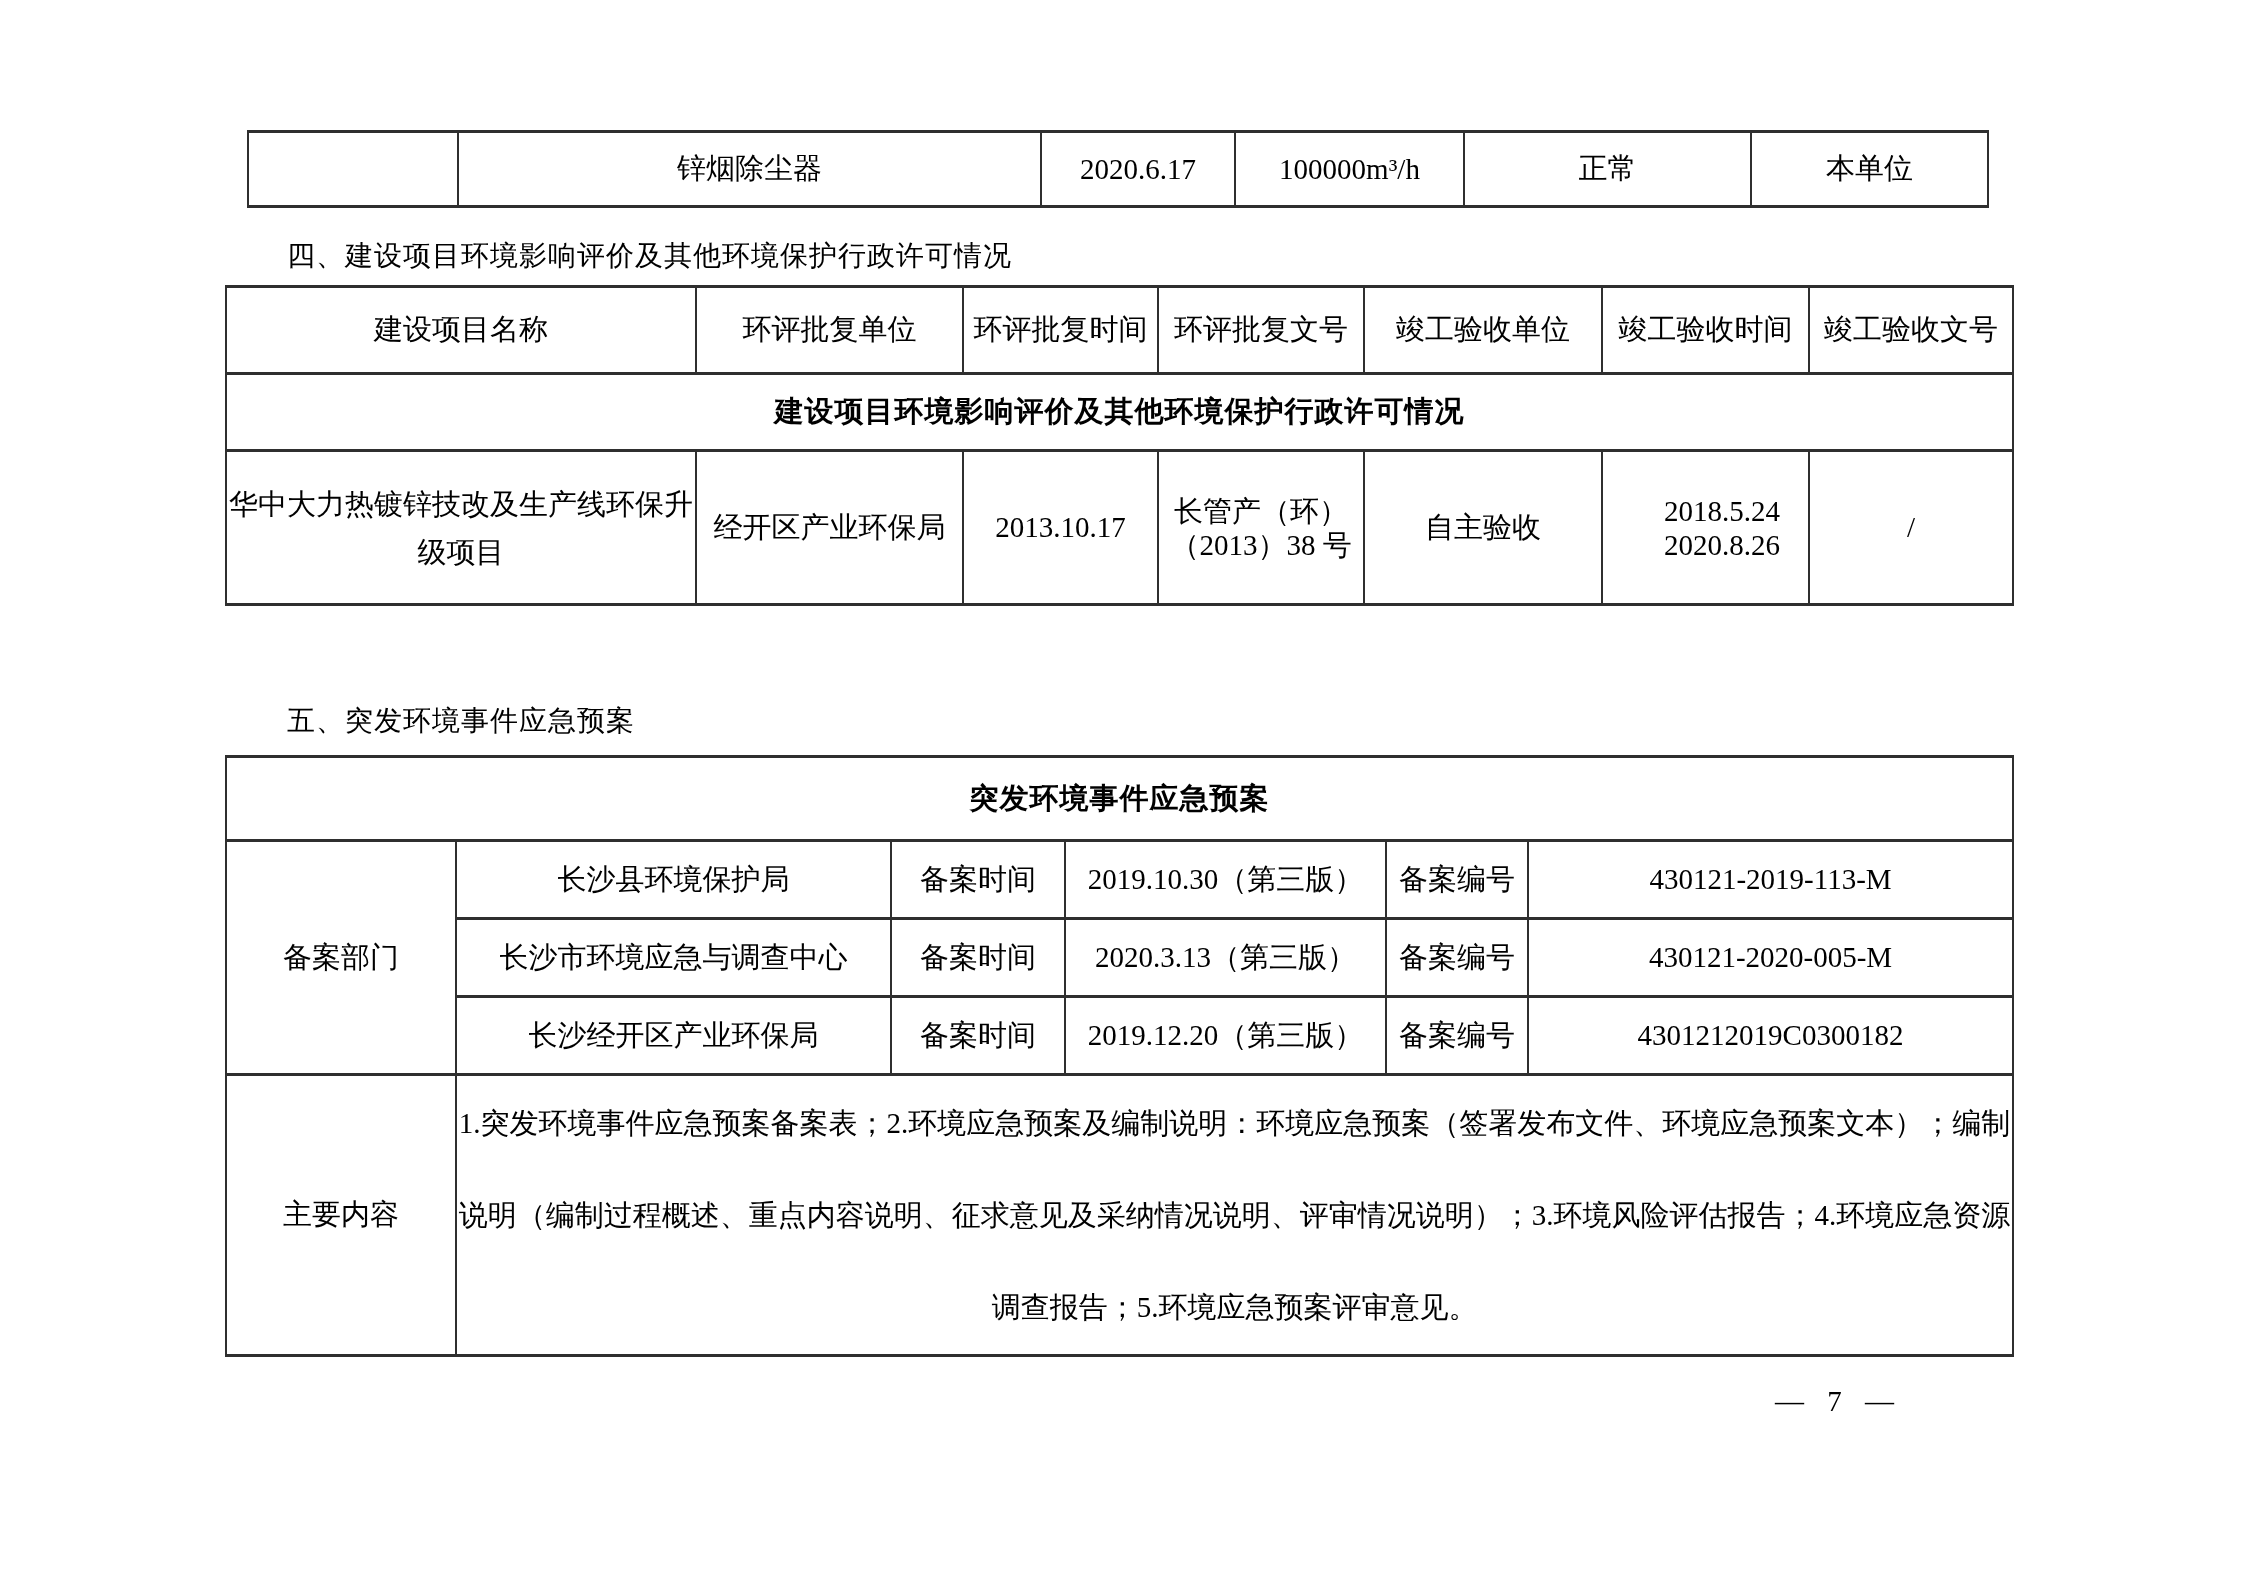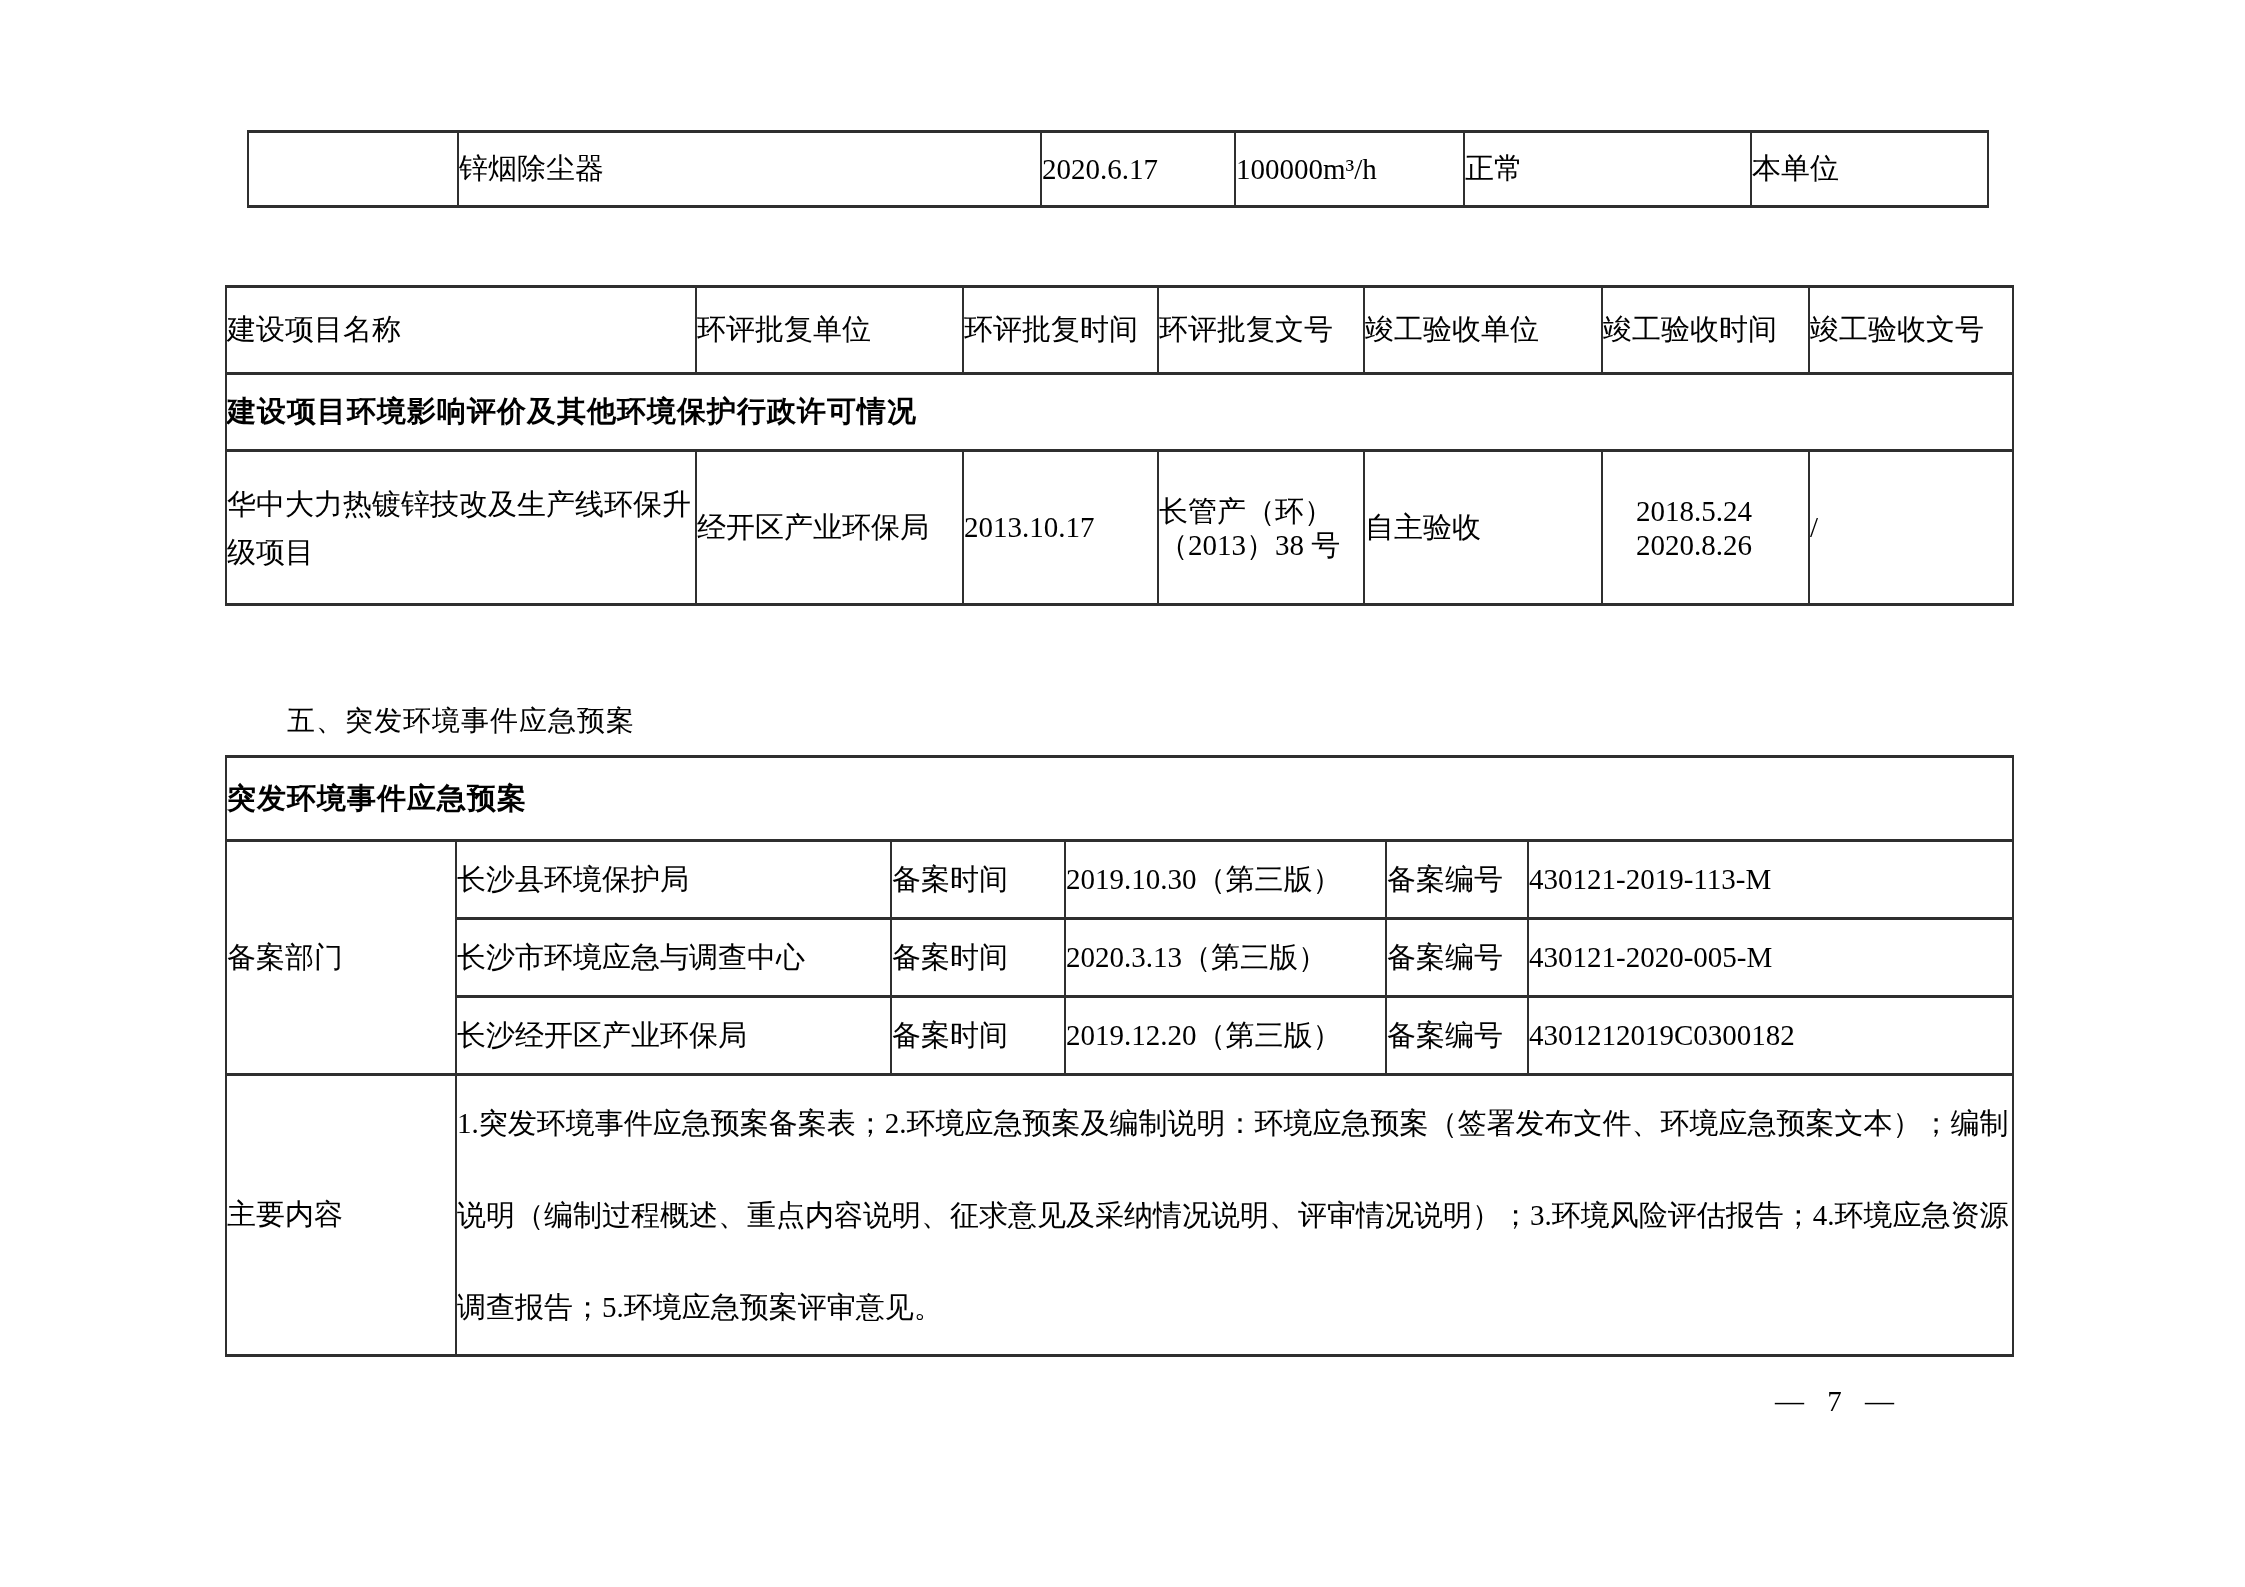--- a/index.html
+++ b/index.html
@@ -16,21 +16,21 @@
     position:absolute;
     border-collapse:collapse;
     table-layout:fixed;
     background:#ffffff;
   }
   table.tbl td{
     border-left:2px solid #2f2f2f;
     border-right:2px solid #2f2f2f;
     border-top:3px solid #2f2f2f;
     border-bottom:3px solid #2f2f2f;
-    text-align:left;
+    text-align:center;
     vertical-align:middle;
     font-size:29px;
     padding:0;
     overflow:hidden;
   }
   .title-cell{
     font-weight:bold;
     font-size:30px;
     letter-spacing:1px;
   }
@@ -89,20 +89,21 @@
       <td></td>
       <td>锌烟除尘器</td>
       <td class="date-text">2020.6.17</td>
       <td>100000m³/h</td>
       <td>正常</td>
       <td>本单位</td>
     </tr>
   </tbody>
     </table>
 
+  <div class="heading" style="left:287px;top:237px;">四、建设项目环境影响评价及其他环境保护行政许可情况</div>
 
   <table class="tbl" style="left:225px;top:285px;width:1787px;">
     <colgroup>
       <col style="width:470px">
         <col style="width:267px">
         <col style="width:195px">
       <col style="width:206px">
         <col style="width:238px">
         <col style="width:207px">
         <col style="width:204px">

